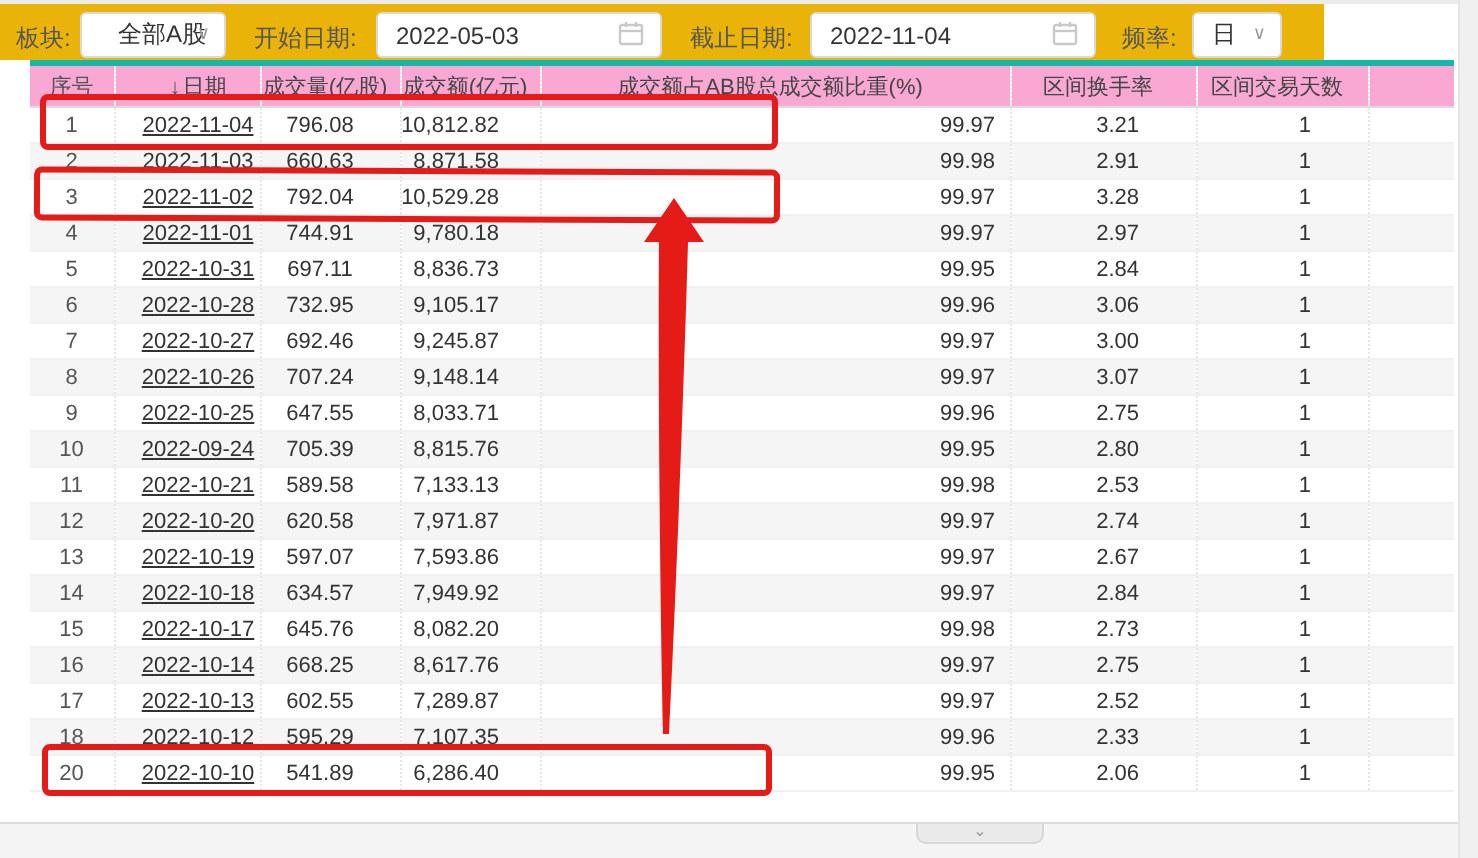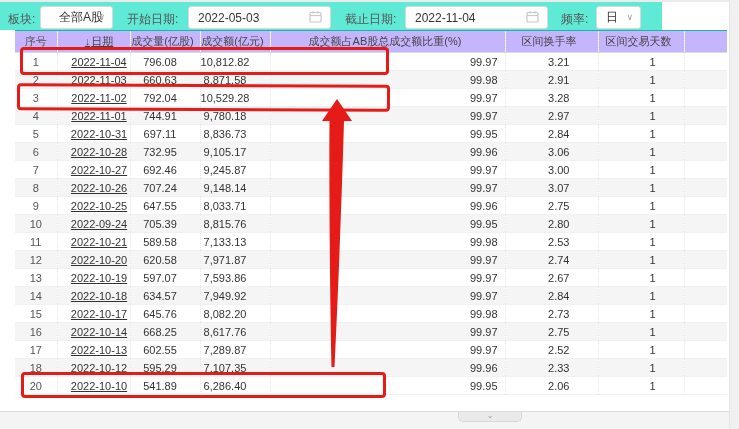--- a/index.html
+++ b/index.html
@@ -4,43 +4,43 @@
 <style>
   * { margin:0; padding:0; box-sizing:border-box; }
   body { font-family:"Liberation Sans","DejaVu Sans",sans-serif; background:#fff; }
   #screen { position:relative; width:739px; height:429px; background:#fff; overflow:hidden; }
 
   
   .top-strip   { position:absolute; left:0; top:0; width:739px; height:2px; background:#ebebeb; }
   .right-strip { position:absolute; right:0; top:0; width:10px; height:429px; background:#f0f0f0; border-left:1px solid #e4e4e4; }
 
   
-  .toolbar { position:absolute; left:0; top:2px; width:662px; height:28px; background:#5eead4; }
+  .toolbar { position:absolute; left:0; top:2px; width:662px; height:28px; background:#eab308; }
   .tb-label { position:absolute; top:9px; font-size:12px; color:#555; }
   .tb-box { position:absolute; top:4px; height:23px; border:1px solid #d9d9d9; border-radius:3px; background:#fff;
             font-size:12px; color:#333; display:flex; align-items:center; }
   .tb-box .txt { padding-left:9px; white-space:nowrap; }
   .chev { position:absolute; right:7px; top:50%; transform:translateY(-58%); font-size:9px; color:#999; }
   .cal { position:absolute; right:8px; top:50%; transform:translateY(-50%); }
 
   
   table { position:absolute; left:15px; top:30px; width:712px; border-collapse:collapse; table-layout:fixed;
           font-size:11px; color:#333; }
-  th { height:22px; background:#c4b5fd; color:#444; font-weight:normal; border-top:1px solid #14b8a6;
+  th { height:22px; background:#f9a8d4; color:#444; font-weight:normal; border-top:3px solid #14b8a6;
        border-bottom:1px solid #dcdcdc; white-space:nowrap; overflow:hidden; }
   td { height:18px; border-bottom:1px solid #f1f1f1; white-space:nowrap; overflow:hidden; }
   th, td { border-right:1px dotted #e6e6e6; }
   th:last-child, td:last-child { border-right:none; }
   tbody tr:nth-child(even) td { background:#f5f5f5; }
   .c-idx  { text-align:center; color:#555; }
   .c-date { text-align:center;  padding-left:11px;text-decoration:underline; }
   .c-r    { text-align:right; }
   th.c-r  { padding-right:5px;text-align:center; }
   td.c-vol { padding-right:10px;text-align:center; }
-  td.c-amt { padding-right:20px;text-align:center; }
+  td.c-amt { padding-right:20px; }
   td.c-pct { padding-right:7px; }
   td.c-tor { padding-right:28px; }
   td.c-day { padding-right:28px; }
   .sort-ic { color:#555; margin-right:1px; }
 
   
   .footer-line { position:absolute; left:0; top:411px; width:739px; height:1px; background:#dcdcdc; }
   .footer-area { position:absolute; left:0; top:412px; width:739px; height:17px; background:#f4f4f4; }
   .collapse-tab { position:absolute; left:458px; top:412px; width:64px; height:10px; background:#eaeaea;
                   border:1px solid #d8d8d8; border-top:none; border-radius:0 0 5px 5px;

